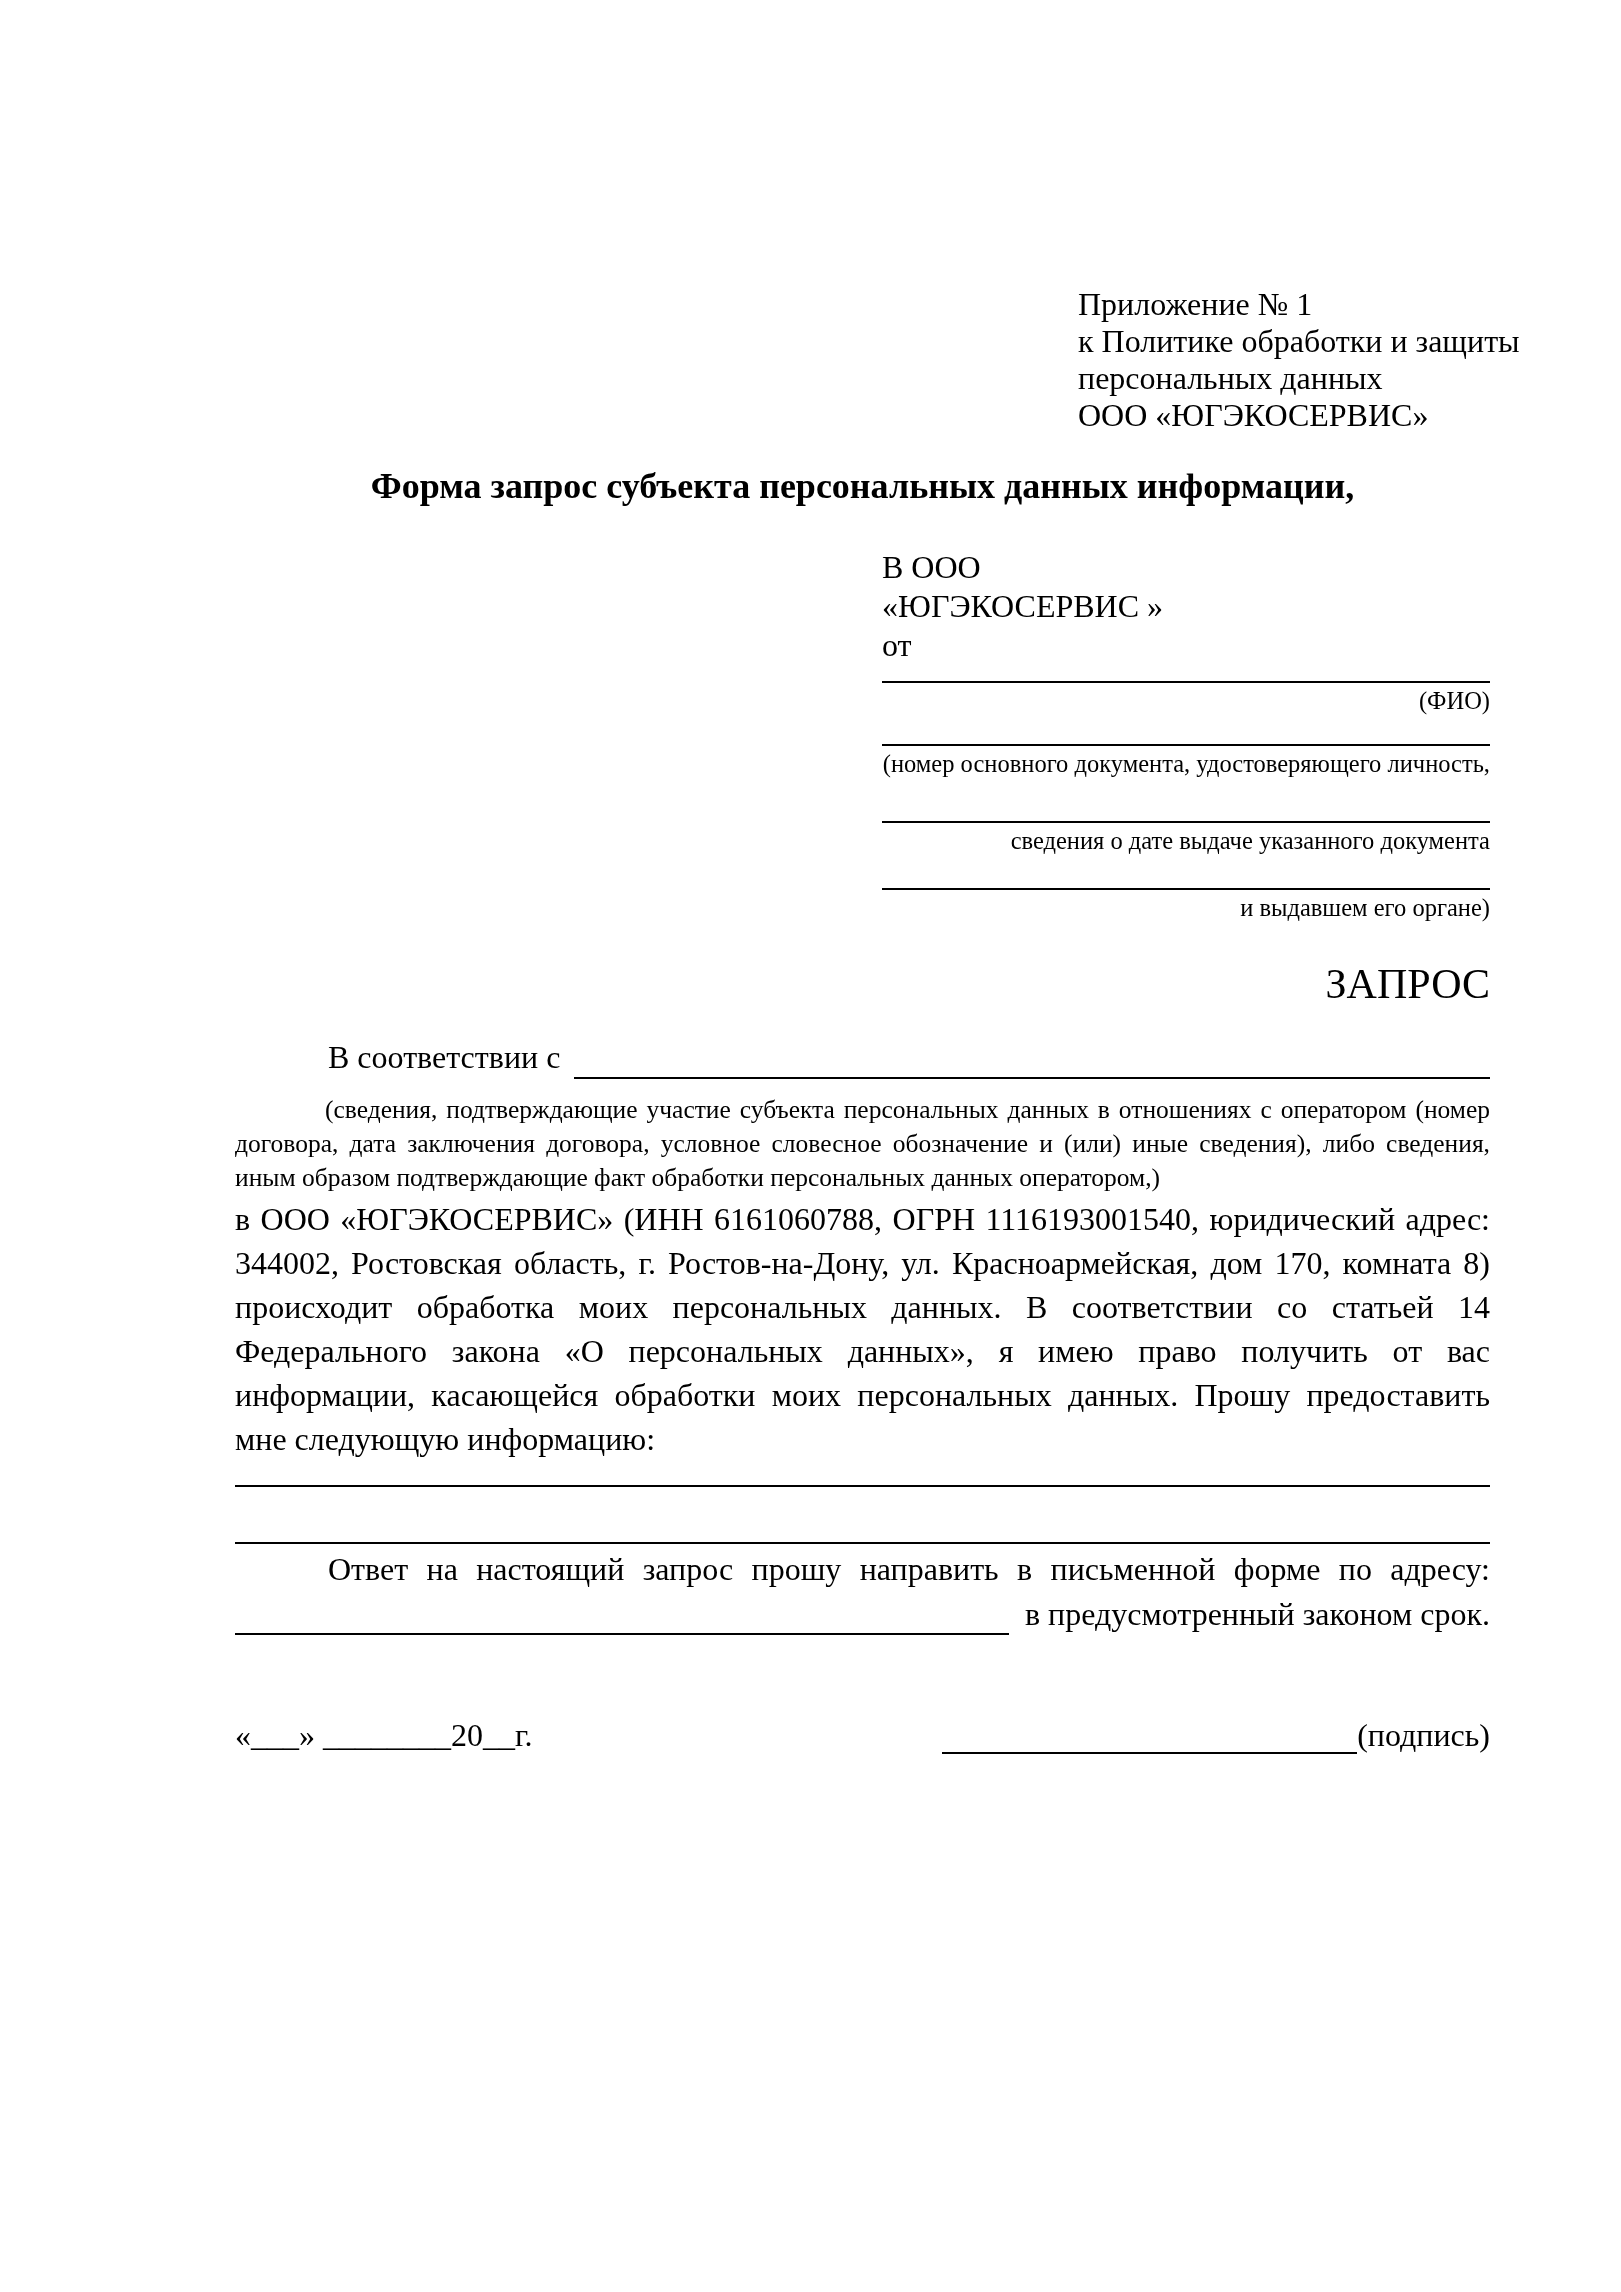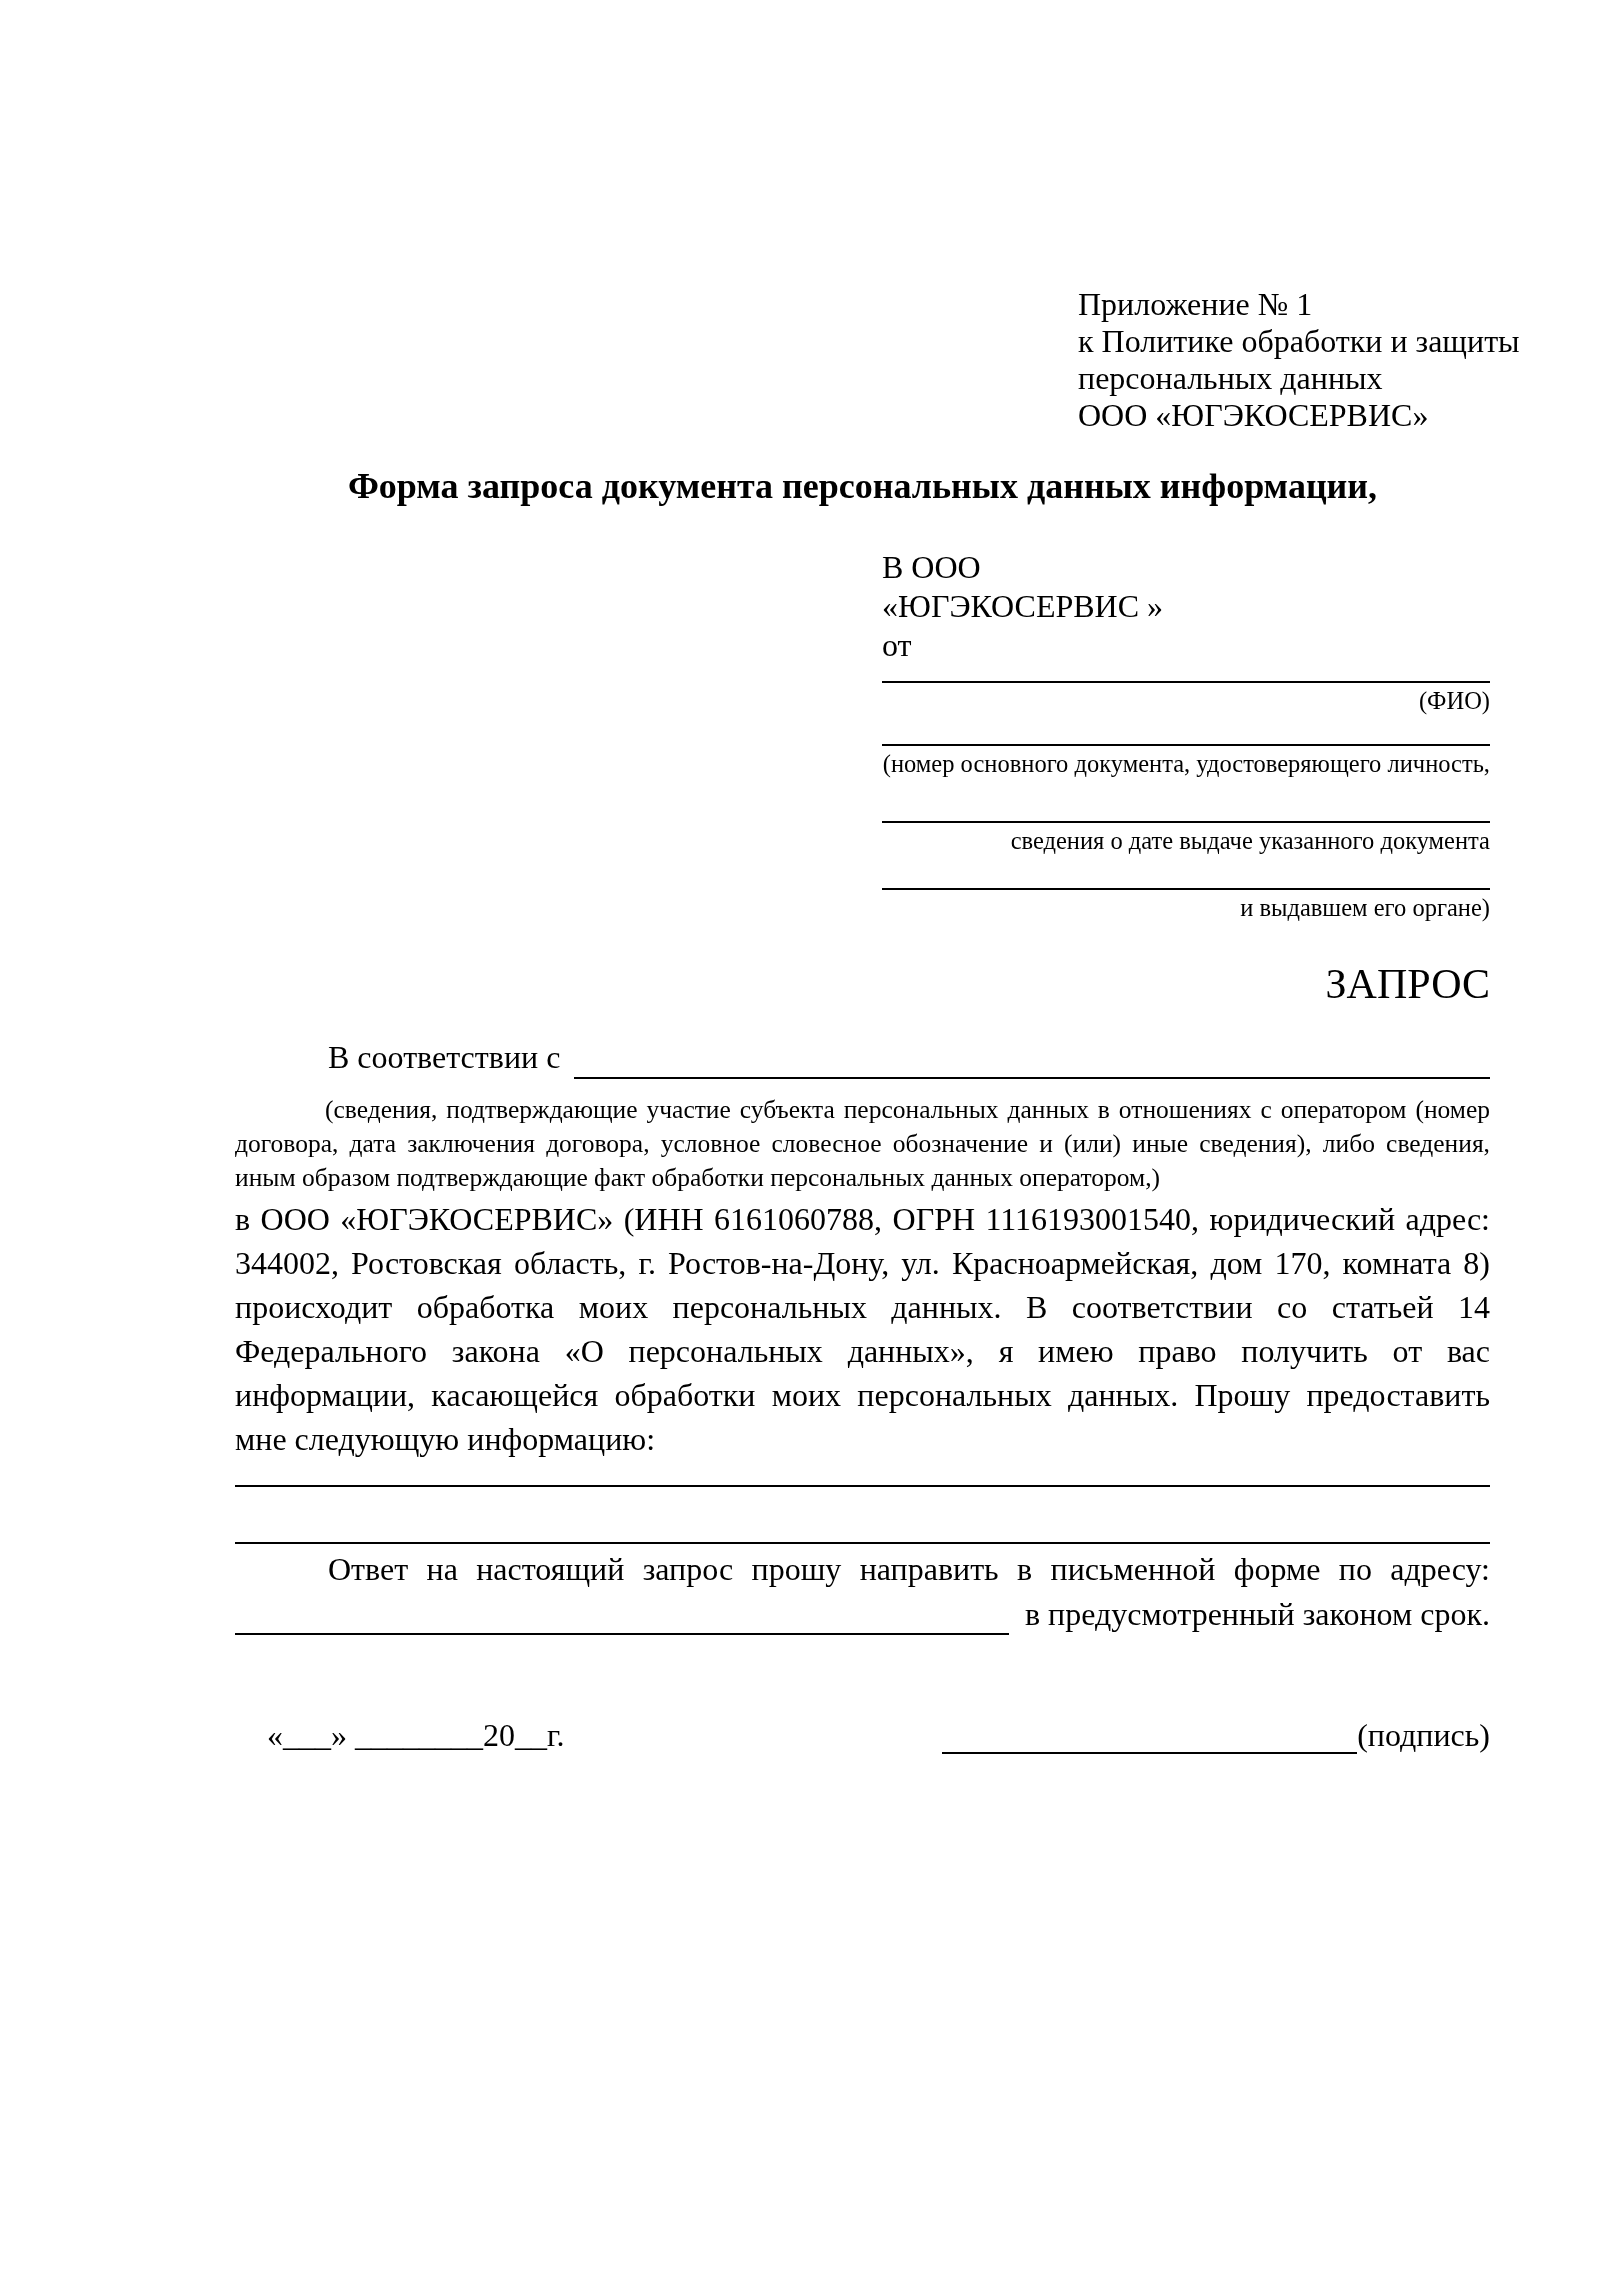--- a/index.html
+++ b/index.html
@@ -42,39 +42,39 @@
   .blank-row-1 { margin-top: 15.7px; border-bottom: 2.9px solid #000; height: 7.8px; }
   .blank-row-2 { border-bottom: 2.9px solid #000; height: 55px; }
 
   .answer-par { margin: 3.9px 0 0 0; line-height: 45px; text-align: justify; text-align-last: justify; text-indent: 93px; }
   .addr-row { display: flex; align-items: center; line-height: 45px; gap: 16px; }
   .addr-fill { flex: 1; border-bottom: 2.9px solid #000; height: 39px; }
   .addr-tail { white-space: nowrap; }
 
   
   .sig-row { display: flex; justify-content: space-between; align-items: flex-end; margin-top: 78px; line-height: 41px; }
-  .sig-left { white-space: nowrap; margin-left: 32px; }
+  .sig-left { white-space: nowrap; }
   .sig-right { display: flex; align-items: center; }
   .sig-line { width: 415px; border-bottom: 2.9px solid #000; height: 35px; }
   .sig-caption { white-space: nowrap; }
 </style>
 </head>
 <body>
 
 <div class="page">
 
   <div class="header-block">
     <div>Приложение № 1</div>
     <div>к Политике обработки и защиты</div>
     <div>персональных данных</div>
     <div>ООО «ЮГЭКОСЕРВИС»</div>
   </div>
 
   <div class="doc-title">
-    <div>Форма запроса документа персональных данных информации,</div>
+    <div>Форма запрос субъекта персональных данных информации,</div>
   </div>
 
   <div class="addressee">
     <div>В ООО</div>
     <div>«ЮГЭКОСЕРВИС »</div>
     <div>от</div>
 
     <div>
       <div class="field-line fl-1"></div>
       <div class="caption">(ФИО)</div>

